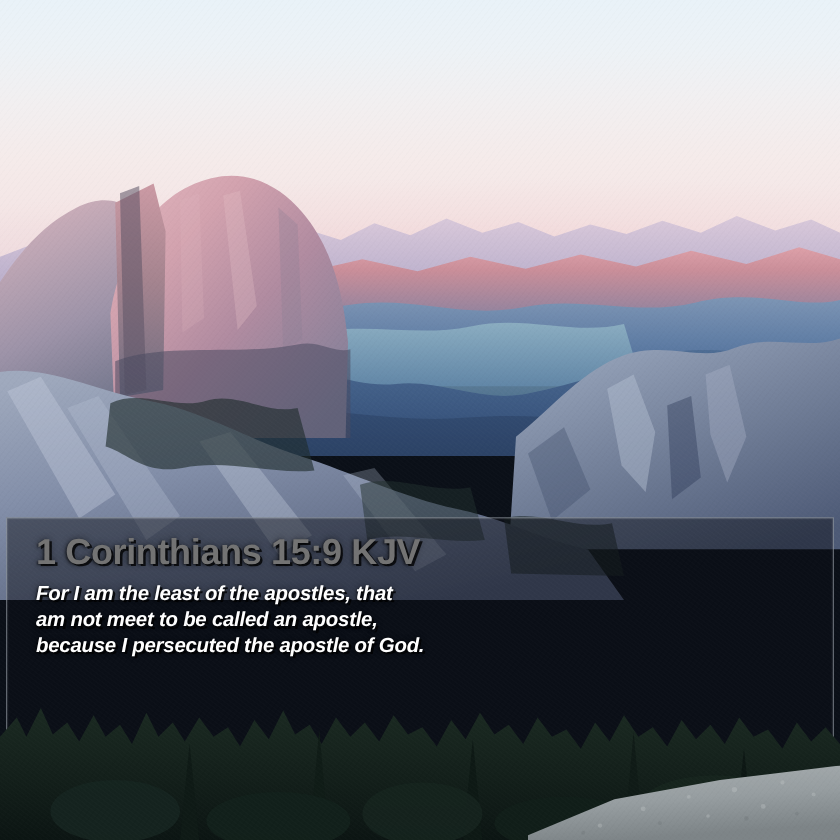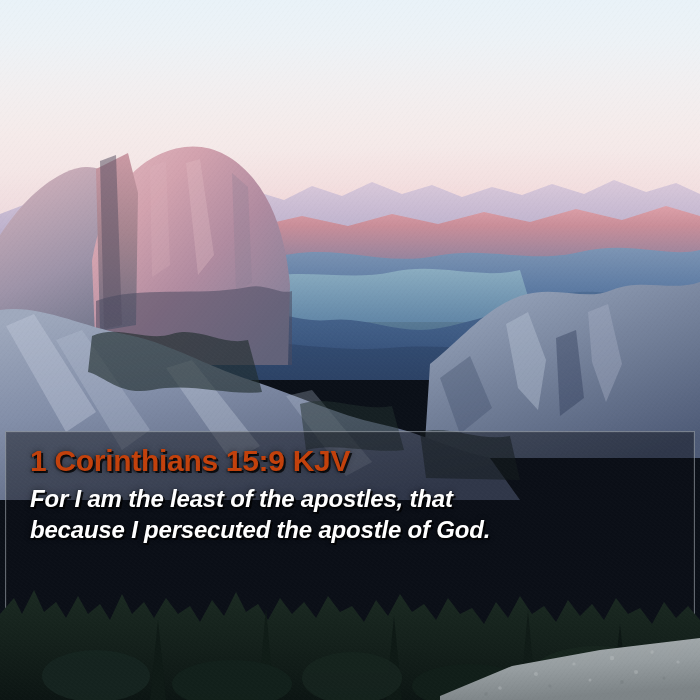--- a/index.html
+++ b/index.html
@@ -55,35 +55,35 @@
     top: 431px;
     width: 690px;
     height: 214px;
     box-sizing: border-box;
     background: rgba(12, 16, 22, 0.46);
     border: 1px solid rgba(220, 228, 235, 0.42);
     box-shadow: inset 0 0 0 1px rgba(255,255,255,.05);
     padding: 10px 18px 8px 24px;
   }
   .verse-ref {
-    color: #c2410c;
+    color: #737373;
     font-size: 30px;
     font-weight: bold;
     letter-spacing: -0.3px;
     line-height: 1.12;
     margin: 2px 0 6px 0;
     text-shadow:
       2px 2px 0 rgba(0,0,0,.78),
       -1px 1px 2px rgba(0,0,0,.55),
       0 0 6px rgba(0,0,0,.45);
     white-space: nowrap;
   }
   .verse-body {
     color: #ffffff;
-    font-size: 24px;
+    font-size: 17px;
     font-weight: bold;
     font-style: italic;
     line-height: 1.29;
     letter-spacing: -0.2px;
     text-shadow:
       2px 2px 0 rgba(0,0,0,.78),
       -1px 1px 2px rgba(0,0,0,.55),
       0 0 6px rgba(0,0,0,.45);
   }
   .verse-line { display:block; white-space: nowrap; }
@@ -253,20 +253,21 @@
       <path fill="#1e2c2b" opacity="0.62" d="M92,36 C118,24 146,42 172,34 C198,26 222,46 248,40 L262,92 C228,96 190,82 152,90 C120,96 104,76 88,72 Z"></path>
       <path fill="#22302e" opacity="0.50" d="M300,104 C330,94 360,112 392,106 L404,150 C370,154 336,142 306,150 Z"></path>
       <path fill="#1b2726" opacity="0.55" d="M420,132 C450,124 478,142 510,136 L520,180 L426,178 Z"></path>
     </svg>
   </div>
 
   <div class="verse-panel">
     <div class="verse-ref">1 Corinthians 15:9 KJV</div>
     <div class="verse-body">
       <span class="verse-line">For I am the least of the apostles, that</span>
+      <span class="verse-line">am not meet to be called an apostle,</span>
       <span class="verse-line">because I persecuted the apostle of God.</span>
     </div>
   </div>
 
   <div class="fg-dark">
     <svg viewBox="0 0 700 120" height="120" width="700" preserveAspectRatio="none">
       <defs>
         <linearGradient id="gFg" x1="0" y1="0" x2="0" y2="1">
           <stop offset="0%" stop-color="#1b2a22"></stop>
           <stop offset="50%" stop-color="#14201b"></stop>

